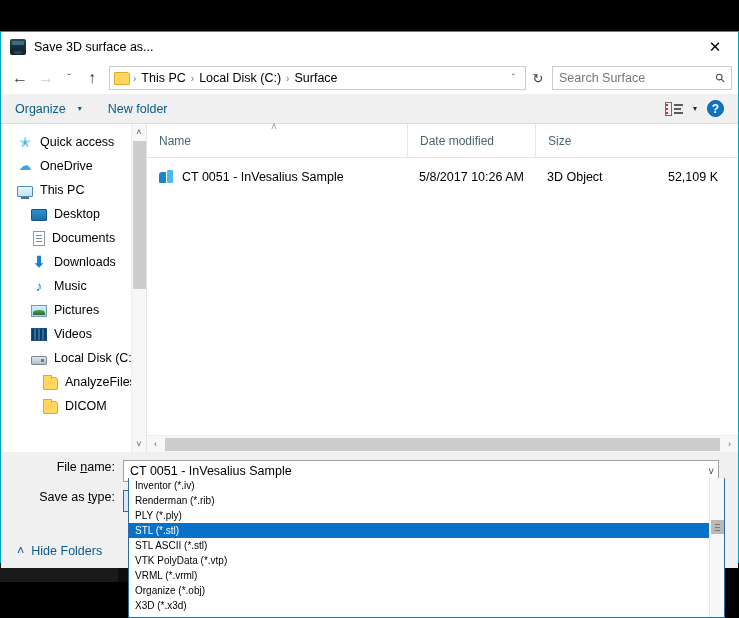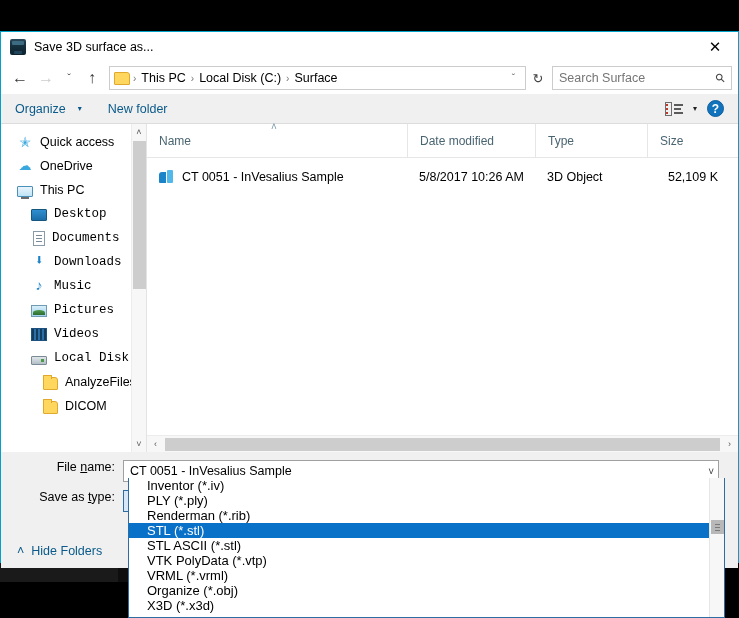--- a/index.html
+++ b/index.html
@@ -129,21 +129,21 @@
 
   
   #sidebar {
     width: 145px; background: #fff; padding-top: 6px; overflow: hidden;
     position: relative;
   }
   .navitem {
     display: flex; align-items: center; height: 24px; font-size: 12.5px;
     color: #000; padding-left: 16px; cursor: default; white-space: nowrap;
   }
-  .navitem.indent { padding-left: 30px; font-family: Liberation Mono, monospace; }
+  .navitem.indent { padding-left: 30px; }
   .navitem.indent2 { padding-left: 42px; }
   .ico { width: 16px; height: 16px; margin-right: 7px; flex: none; position: relative; }
 
   .ico-star { color: #3aa7dd; font-size: 14px; line-height: 16px; text-align:center; }
   .ico-cloud { color: #3aa7dd; font-size: 13px; line-height: 16px; text-align:center; }
   .ico-pc {
     background: linear-gradient(180deg,#eaf6fc 0%,#bfe3f5 100%);
     border: 1px solid #4a90b8; border-radius: 1px; height: 11px; margin-top: 2px;
   }
   .ico-pc:after{content:"";position:absolute;left:3px;bottom:-3px;width:8px;height:2px;background:#6b6b6b;}
@@ -262,22 +262,22 @@
     display: flex; align-items: center; gap: 7px; cursor: default;
   }
 
   
   #dropdown {
     position: absolute; left: 128px; top: 478px; width: 597px; height: 140px;
     background: #fff; border: 1px solid #2d6da3; border-top: none;
     z-index: 30; overflow: hidden;
   }
   .ddopt {
-    height: 15px; line-height: 15px; font-size: 13px; color: #000;
-    padding-left: 18px; cursor: default; white-space: nowrap;
+    height: 15px; line-height: 15px; font-size: 10px; color: #000;
+    padding-left: 6px; cursor: default; white-space: nowrap;
   }
   .ddopt.sel { background: #0a71c8; color: #fff; }
   #dd-scroll {
     position: absolute; right: 0; top: 0; width: 15px; height: 100%;
     background: #f7f7f7; border-left: 1px solid #e6e6e6;
   }
   #dd-thumb {
     position: absolute; left: 1px; top: 42px; width: 13px; height: 14px;
     background: #b8b8b8;
   }
@@ -409,23 +409,20 @@
 
     <div id="filelist">
       <div id="col-head">
         <div class="col c-name">
           <span>Name</span>
           <span id="sort-caret">˄</span>
         </div>
         <div class="col c-date">
           <span>Date modified</span>
         </div>
-        <div class="col c-type">
-          <span>Type</span>
-        </div>
         <div class="col c-size">
           <span>Size</span>
         </div>
       </div>
 
       <div id="filerow">
         <div class="cell c-name">
           <span id="obj-icon"></span>
           <span>CT 0051 - InVesalius Sample</span>
         </div>
@@ -460,22 +457,22 @@
 
     <div id="hide-folders">
       <span>˄</span>
       <span>Hide Folders</span>
     </div>
   </div>
 </div>
 
 <div id="dropdown">
   <div class="ddopt">Inventor (*.iv)</div>
+  <div class="ddopt">Renderman (*.rib)</div>
   <div class="ddopt">PLY (*.ply)</div>
-  <div class="ddopt">Renderman (*.rib)</div>
   <div class="ddopt sel">STL (*.stl)</div>
   <div class="ddopt">STL ASCII (*.stl)</div>
   <div class="ddopt">VTK PolyData (*.vtp)</div>
   <div class="ddopt">VRML (*.vrml)</div>
   <div class="ddopt">Organize (*.obj)</div>
   <div class="ddopt">X3D (*.x3d)</div>
   <div id="dd-scroll">
     <div id="dd-thumb"></div>
     <div id="dd-grip"></div>
   </div>

